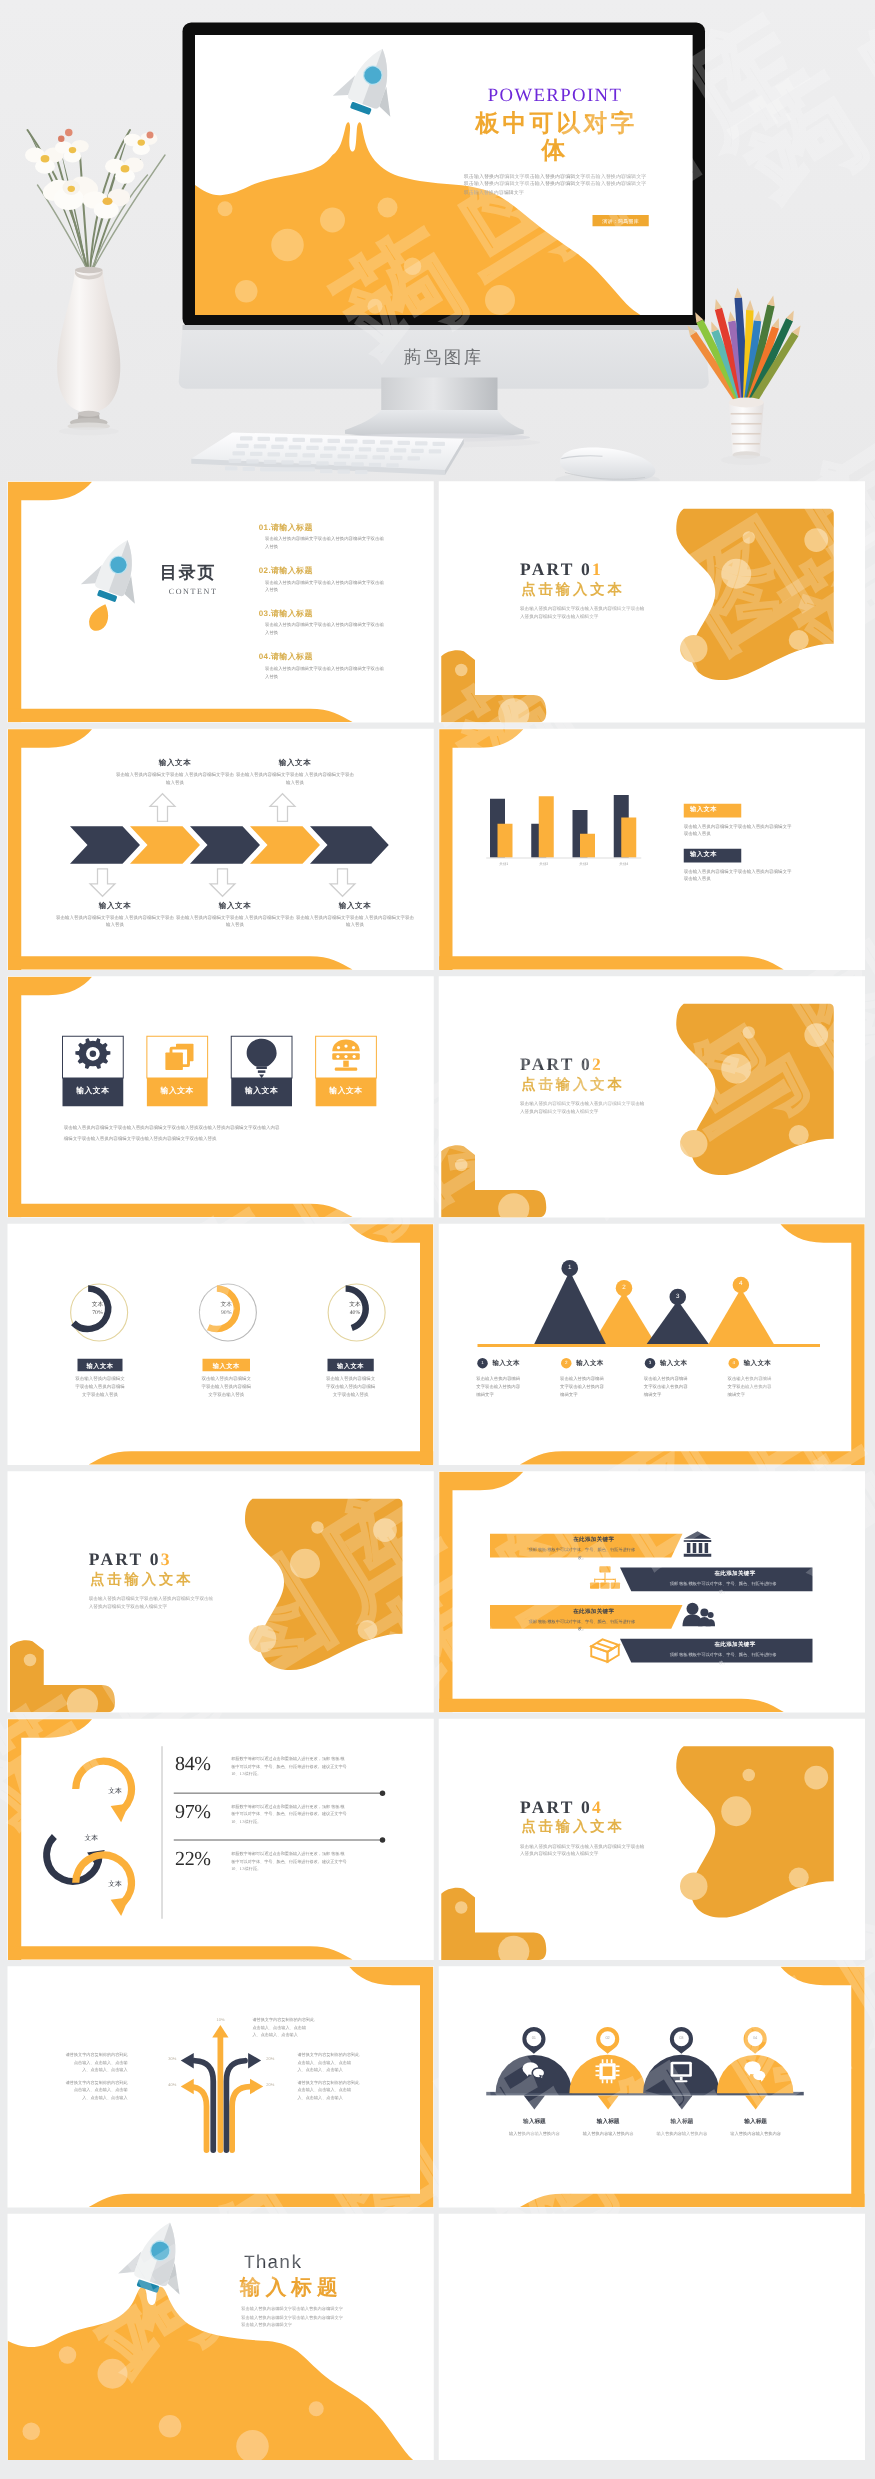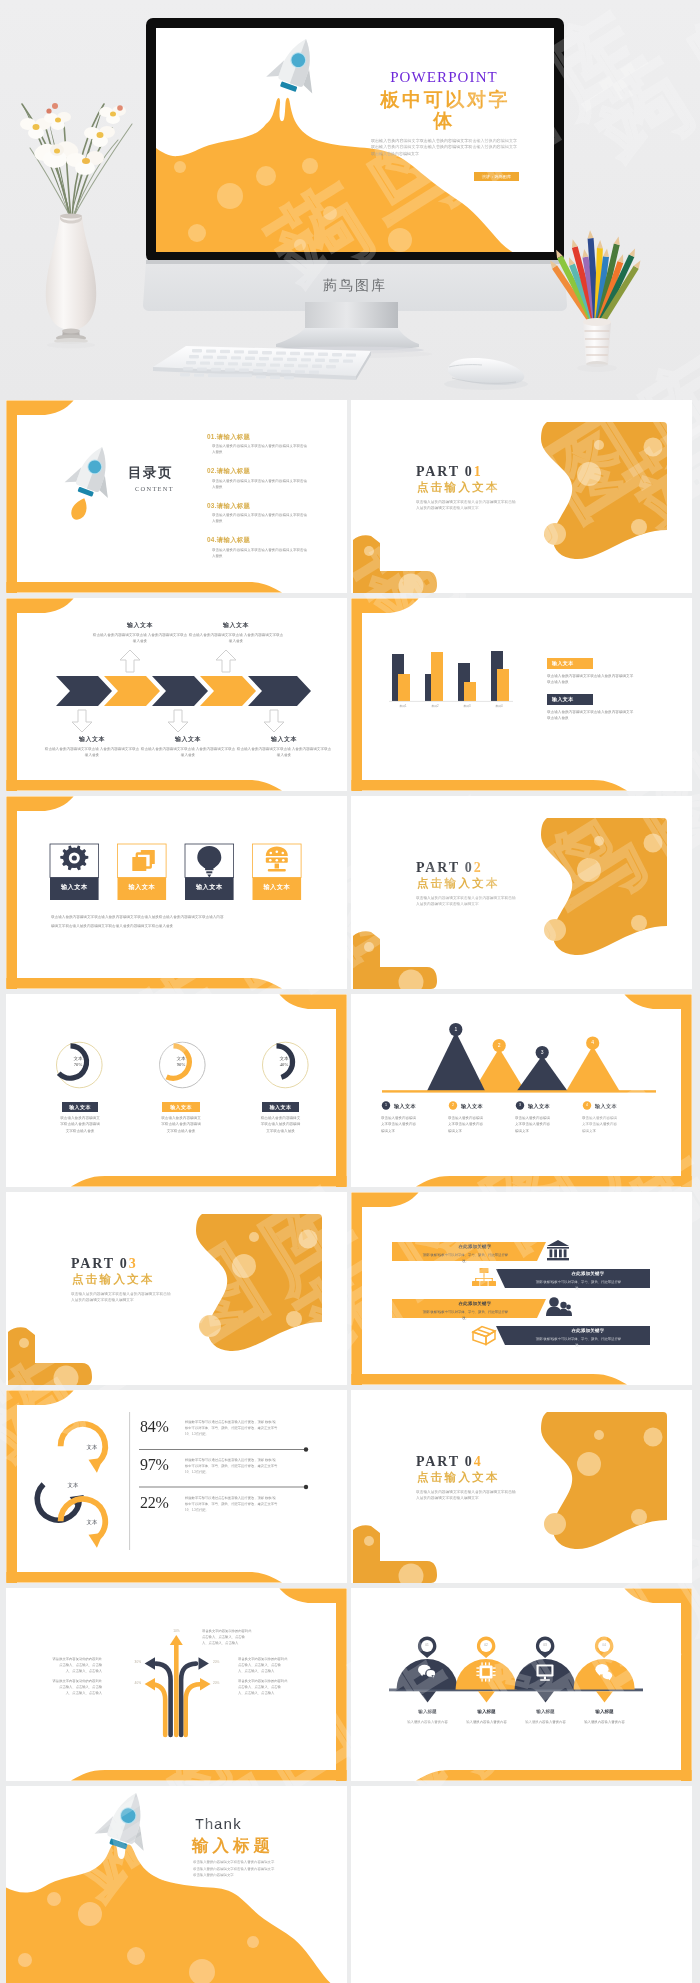--- a/index.html
+++ b/index.html
@@ -14,21 +14,21 @@
   .wm{position:absolute;font-size:92px;font-weight:bold;letter-spacing:16px;
       color:transparent;-webkit-text-stroke:2.6px #ffffff;
       transform:rotate(-32deg);white-space:nowrap;opacity:.20;}
 
   
   .hero{position:absolute;left:0;top:0;width:700px;height:400px;overflow:hidden;
         background:#ededee;}
   .hero-svg{position:absolute;left:0;top:0;}
 
   
-  .grid{position:absolute;left:0;top:400px;width:636px;}
+  .grid{position:absolute;left:0;top:385px;width:636px;}
   .row{position:relative;height:198px;}
   .slide{position:absolute;top:0;width:341px;height:193px;background:#fff;overflow:hidden;}
   .slide.L{left:6px;}
   .slide.R{left:351px;}
   .sld-svg{position:absolute;left:0;top:0;}
   .txt{position:absolute;white-space:pre;line-height:1.55;}
 
   
   .toc-t{left:122px;top:63px;font-size:13.5px;font-weight:bold;color:#3d4149;letter-spacing:1.5px;}
   .toc-s{left:129px;top:84px;font-size:6.4px;color:#5b5f66;letter-spacing:1.3px;

